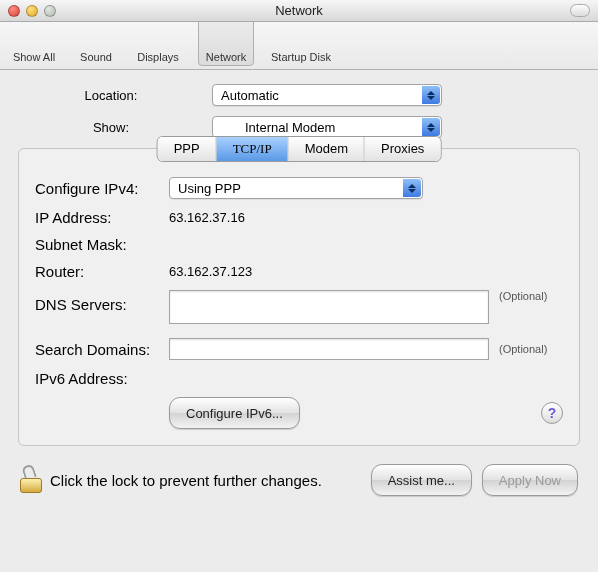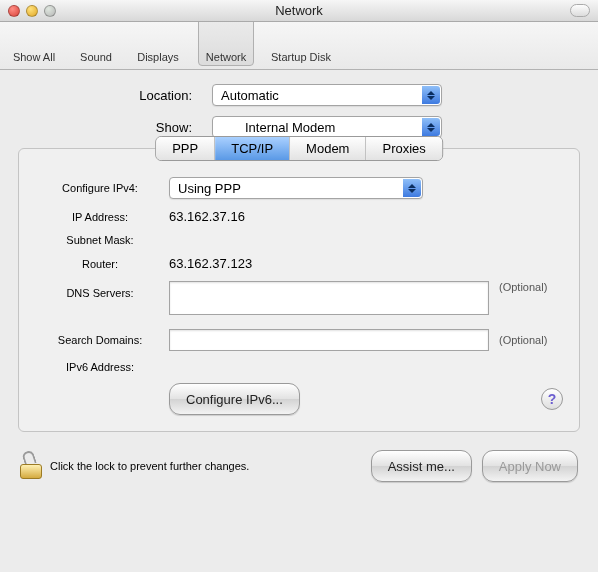--- a/index.html
+++ b/index.html
@@ -59,21 +59,21 @@
     background: linear-gradient(#f4f4f4, #dcdcdc);
     border: 1px solid #b0b0b0;
   }
   .tool-icon {
     width: 32px; height: 26px; display:flex; align-items:center; justify-content:center;
   }
   .tool-label { font-size: 11px; margin-top: 2px; color: #333; white-space: nowrap; }
   
   .content { padding: 14px 18px 0 18px; }
   .form-row { display:flex; align-items:center; margin-bottom: 10px; }
-  .form-label { width: 194px; text-align: right; padding-right: 20px; font-size: 13px; }
+  .form-label { width: 194px; text-align: center; padding-right: 8px; font-size: 13px; }
   .aqua-select {
     position: relative;
     height: 22px;
     background: #fff;
     border: 1px solid #a4a4a4;
     border-radius: 4px;
     display: flex; align-items: center; padding: 0 26px 0 8px;
     font-size: 13px;
     box-shadow: inset 0 1px 0 #fff, 0 1px 1px rgba(0,0,0,0.08);
   }
@@ -109,23 +109,23 @@
     background: #fff;
   }
   .tab {
     padding: 4px 16px;
     font-size: 13px;
     background: linear-gradient(#fefefe, #e3e3e3);
     border-right: 1px solid #b5b5b5;
     cursor: default;
   }
   .tab:last-child { border-right: none; }
-  .tab.active { background: linear-gradient(#a9d0ff, #5a99e6); color: #000; }
+  .tab.active { background: linear-gradient(#a9d0ff, #5a99e6); color: #000; font-family: Liberation Serif, serif; }
   .grp-row { display:flex; align-items: center; margin-bottom: 10px; }
-  .grp-label { width: 134px; text-align: center; padding-right: 4px; font-size: 11px; }
+  .grp-label { width: 134px; text-align: left; padding-right: 4px; font-size: 15px; }
   .grp-val { font-size: 13px; }
   .text-input {
     height: 22px; border: 1px solid #a4a4a4; background: #fff; border-radius: 0;
     padding: 2px 6px; font-size: 13px;
     box-shadow: inset 0 1px 2px rgba(0,0,0,0.12);
   }
   .optional { font-size: 11px; color: #555; margin-left: 10px; }
   
   .aqua-btn {
     height: 32px;
@@ -315,17 +315,17 @@
     </div>
   </div>
 
 </div>
 
 <div class="bottombar">
   <div class="lock">
     <div class="shackle"></div>
       <div class="body"></div>
   </div>
-  <div style="font-size:11px;">Click the lock to prevent further changes.</div>
+  <div style="font-size:15px;">Click the lock to prevent further changes.</div>
   <div class="spacer"></div>
   <div class="aqua-btn" style="margin-right:10px;">Assist me...</div>
   <div class="aqua-btn disabled">Apply Now</div>
 </div>
 
 </body></html>

